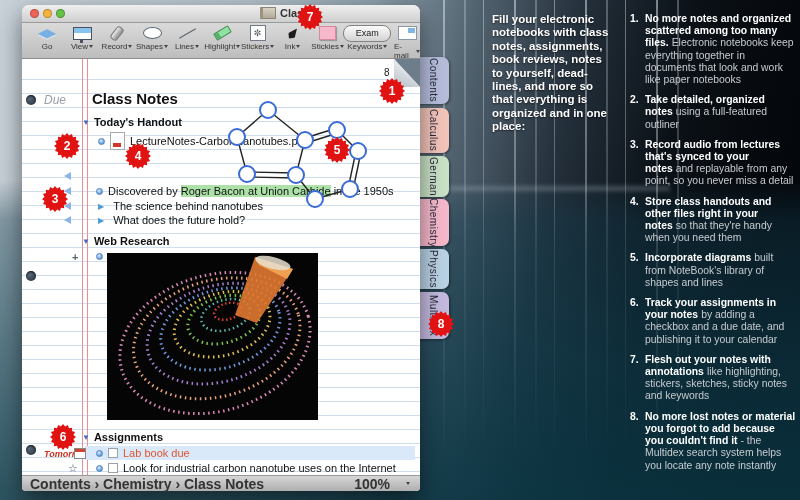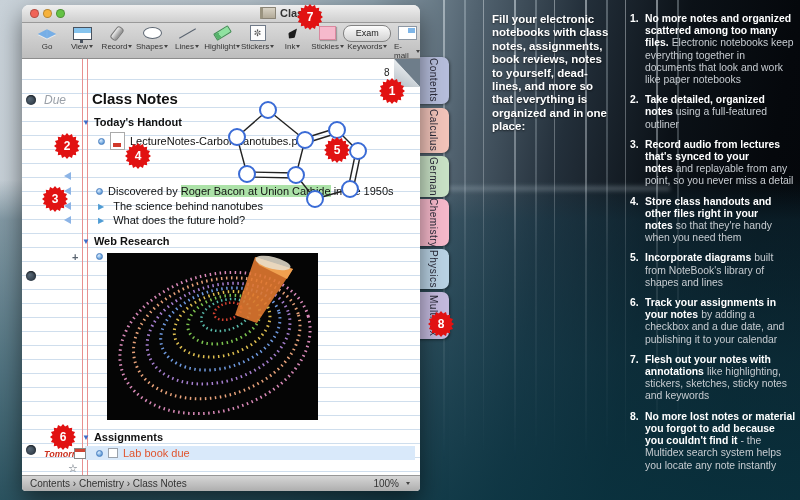--- a/index.html
+++ b/index.html
@@ -109,22 +109,22 @@
   .labdue{color:#e0552f;}
   .rowhl{position:absolute;left:63px;width:330px;height:14px;background:#d9e9fa;}
   .pagenum{position:absolute;font-size:10px;color:#222;}
   .curl{position:absolute;right:0;top:0;width:26px;height:28px;}
   .curl .back{position:absolute;inset:0;background:#6e7d8a;clip-path:polygon(0 0,100% 0,100% 100%);}
   .curl .fold2{position:absolute;inset:0;background:linear-gradient(205deg,#e8ecef 30%,#b9c2c9 95%);
     clip-path:polygon(0 0,100% 100%,0 100%);}
   .caption{position:absolute;font-size:11px;color:#222;white-space:pre-line;line-height:13px;}
   .statusbar{height:15px;background:linear-gradient(#d6d6d6,#aeaeae);border-top:1px solid #979797;
     display:flex;align-items:center;justify-content:space-between;padding:0 10px 0 8px;
-    font-size:10px;color:#333;border-radius:0 0 4px 4px;}
-  .zoomctl{display:flex;align-items:center;gap:7px;}
+    font-size:14px;color:#333;border-radius:0 0 4px 4px;font-weight:bold;}
+  .zoomctl{display:flex;align-items:center;gap:16px;}
 </style>
 </head>
 <body>
 
 <div class="bg"></div>
 <div class="trunks"></div>
 <div class="waterline"></div>
 
 <div class="intro">Fill your electronic
 notebooks with class
@@ -362,20 +362,25 @@
     <div class="sect" style="left:60px;top:372px;"><span class="tri-open">▼</span><span>Assignments</span></div>
     <div class="rowhl" style="top:387px;"></div>
     <div class="mlabel red" style="left:22px;top:390px;">Tomorr...</div>
     <div class="cal" style="left:52px;top:389px;"></div>
     <div class="row" style="left:74px;top:388px;">
       <span class="bullet"></span>
       <span class="checkbox"></span>
       <span class="labdue">Lab book due</span>
     </div>
     <div class="star" style="left:46px;top:403px;">☆</div>
+    <div class="row" style="left:74px;top:403px;">
+      <span class="bullet"></span>
+      <span class="checkbox"></span>
+      <span>Look for industrial carbon nanotube uses on the Internet</span>
+    </div>
   </div>
 
   <div class="statusbar">
     <span>Contents › Chemistry › Class Notes</span>
     <span class="zoomctl">
         <span>100%</span>
         <span class="caret"></span>
       </span>
   </div>
 </div>

